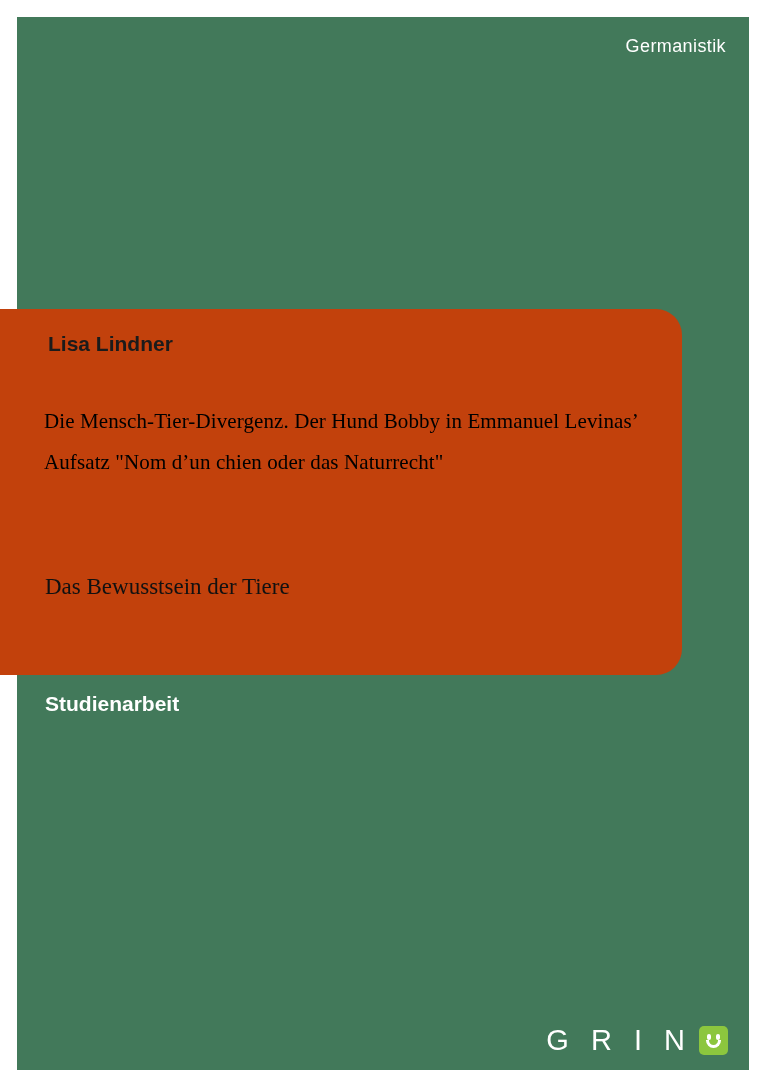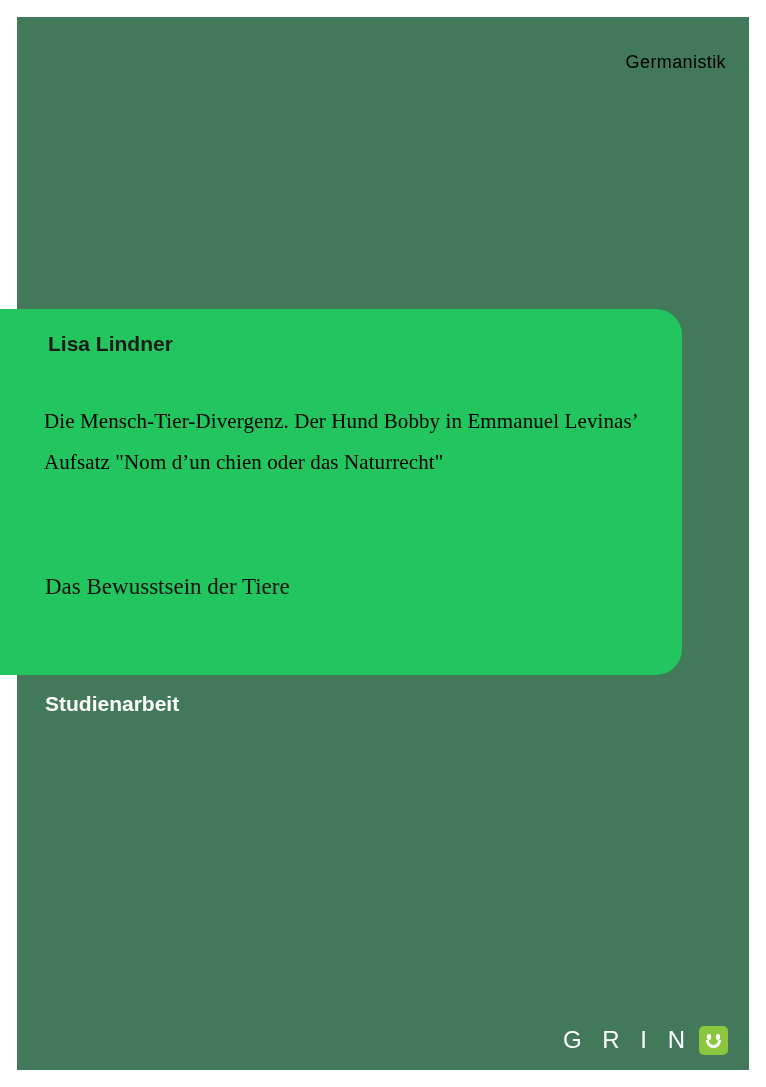--- a/index.html
+++ b/index.html
@@ -42,34 +42,34 @@
   }
   .frame-right {
     position: absolute;
     right: 0; top: 0;
     width: 17px; height: 1087px;
     background: #ffffff;
   }
   .category {
     position: absolute;
     right: 40px;
-    top: 52px;
-    color: #000000;
+    top: 36px;
+    color: #ffffff;
     font-size: 18px;
     letter-spacing: 0.4px;
     font-family: "Liberation Sans", sans-serif;
   }
   
   .title-card {
     position: absolute;
     left: 0;
     top: 309px;
     width: 682px;
     height: 366px;
-    background: #22c55e;
+    background: #c2410c;
     border-top-right-radius: 26px;
     border-bottom-right-radius: 26px;
   }
   .author {
     position: absolute;
     left: 48px;
     top: 23px;
     font-size: 21px;
     font-weight: bold;
     color: #1b1b1b;
@@ -108,21 +108,21 @@
   .logo {
     position: absolute;
     right: 38px;
     bottom: 32px;
     display: flex;
     align-items: center;
     height: 30px;
   }
   .logo-text {
     color: #ffffff;
-    font-size: 24px;
+    font-size: 29px;
     letter-spacing: 7px;
     font-family: "Liberation Sans", sans-serif;
     font-weight: normal;
     margin-right: 7px;
   }
   .logo-mark {
     width: 29px;
     height: 29px;
     background: #8cc63e;
     border-radius: 5px;

